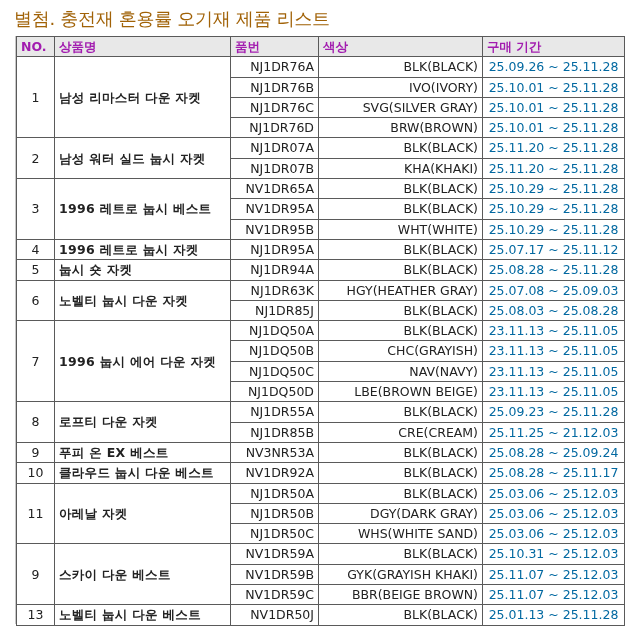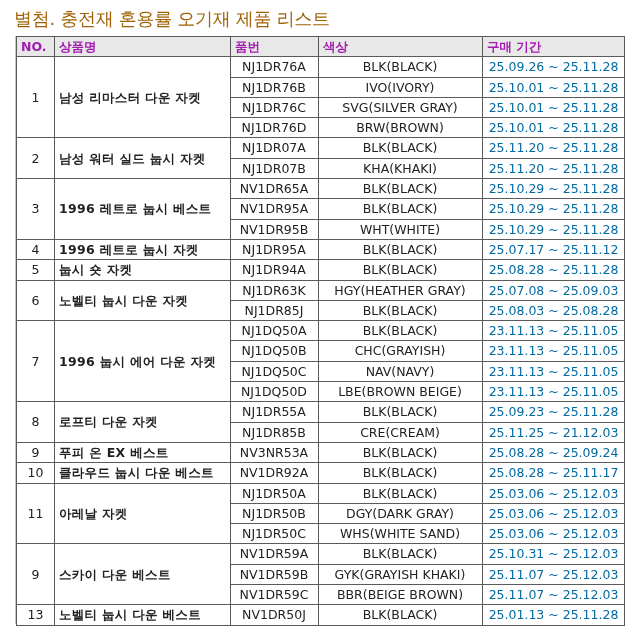--- a/index.html
+++ b/index.html
@@ -7,21 +7,21 @@
          font-family: "DejaVu Sans", "Liberation Sans", sans-serif; color: #222; }
   .title { position: absolute; left: 14px; top: 7px; font-size: 18px; color: #a16207; letter-spacing: -0.3px; }
   .sheet-edge { position: absolute; left: 15px; top: 36px; width: 1px; height: 588px; background: #c8c8c8; }
   table { position: absolute; left: 16px; top: 36px; border-collapse: collapse; table-layout: fixed;
           width: 608px; font-size: 12.5px; }
   th, td { border: 1px solid #5a5a5a; padding: 0 4px; height: 19.3px; line-height: 19.3px;
            white-space: nowrap; overflow: hidden; }
   th { background: #e8e8e8; font-weight: bold; text-align: left; font-size: 12.5px; color: #a21caf; }
   td.no { text-align: center; }
   td.name { text-align: left; letter-spacing: 0.3px; font-weight: bold; }
-  td.code, td.color { text-align: center; padding-left: 3px; }
+  td.code, td.color { text-align: right; padding-left: 3px; }
   td.period { text-align: center; color: #0369a1; }
   col.c-no { width: 38px; } col.c-name { width: 176px; } col.c-code { width: 88px; }
   col.c-color { width: 164px; } col.c-period { width: 142px; }
 </style>
 </head>
 <body>
 
 <div class="title">별첨. 충전재 혼용률 오기재 제품 리스트</div>
 <div class="sheet-edge"></div>
 

